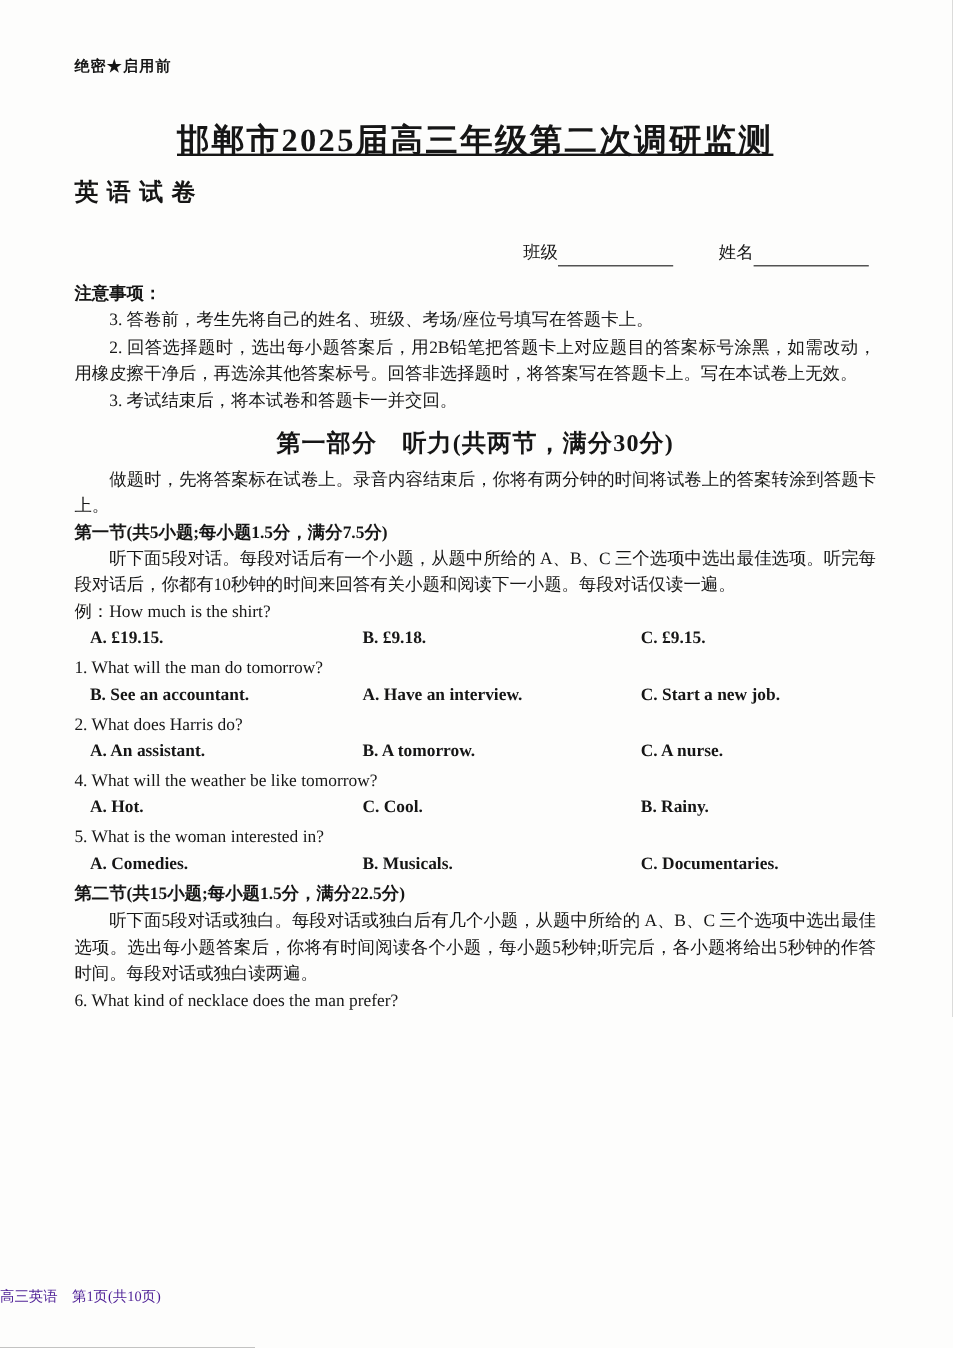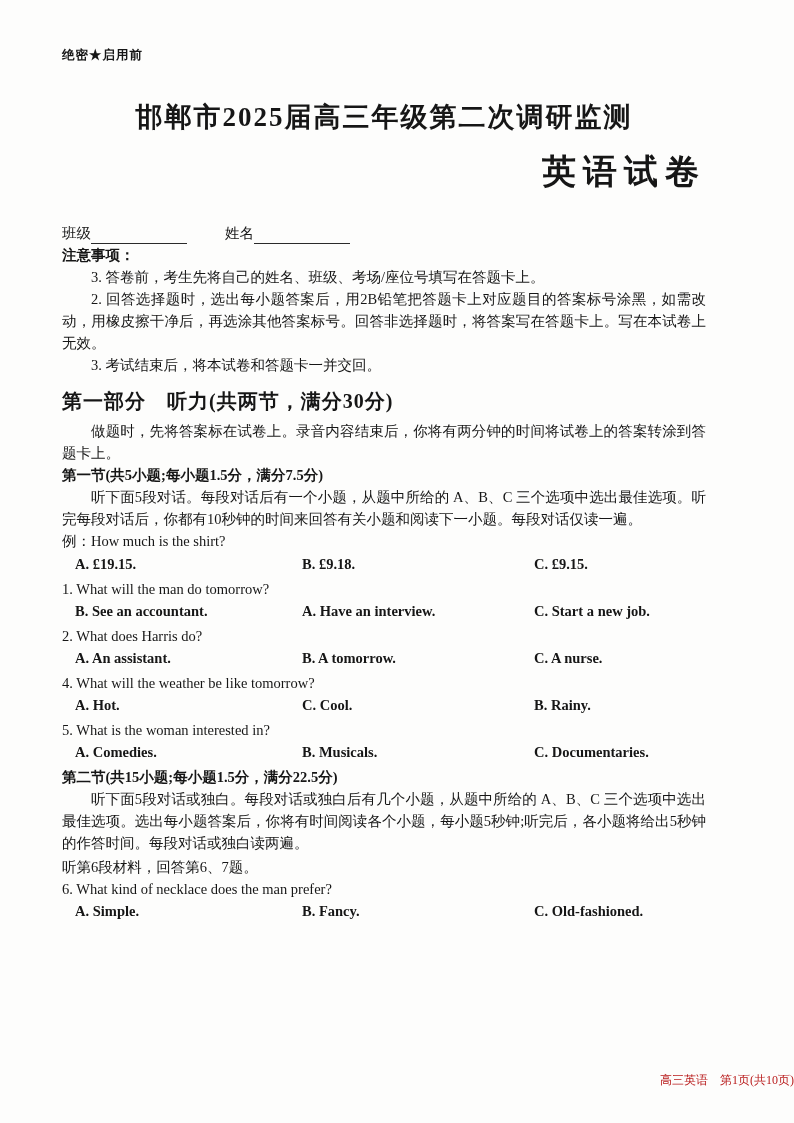--- a/index.html
+++ b/index.html
@@ -1,41 +1,41 @@
 <!DOCTYPE html>
 <html><head>
 <meta charset="utf-8">
 <style>
   * { margin:0; padding:0; box-sizing:border-box; }
   html,body { background:#9a9a9a; }
   .page {
     width:794px; height:1123px; margin:0 auto; position:relative;
     background:#fdfdfc; overflow:hidden;
-    padding:46px 88px 0 62px;
+    padding:46px 64px 0 62px;
     font-family:"Liberation Serif","DejaVu Serif",serif;
     color:#161616; font-size:14.5px; line-height:1.52;
   }
   .classification { font-weight:bold; font-size:12.5px; letter-spacing:1px; margin-bottom:32px; }
-  .title { text-align:center; font-size:27px; font-weight:bold; letter-spacing:2px; margin-bottom:8px; }
-  .subtitle { text-align:right; font-size:34px; font-weight:600; letter-spacing:7px; margin-bottom:24px; }
-  .student-row { display:flex; align-items:flex-end; padding-right:6px; }
+  .title { text-align:center; font-size:27px; font-weight:bold; letter-spacing:2px; margin-bottom:8px;text-decoration:underline; }
+  .subtitle { text-align:left; font-size:20px; font-weight:600; letter-spacing:7px; margin-bottom:24px; }
+  .student-row { display:flex; justify-content:flex-end; align-items:flex-end; margin-bottom:12px; padding-right:6px; }
   .student-row .label { font-size:14.5px; }
   .blank { display:inline-block; width:96px; height:17px; border-bottom:1px solid #2a2a2a; }
   .blank.first { margin-right:38px; }
   .notice-heading { font-weight:bold; }
   .para { text-indent:2em; text-align:justify; }
-  .part-heading { font-size:20px; font-weight:bold; margin:10px 0 4px 0; letter-spacing:1px; }
+  .part-heading { font-size:20px; font-weight:bold; margin:10px 0 4px 0; letter-spacing:1px;text-align:center; }
   .section-heading { font-weight:bold; }
   .q-block { margin-bottom:3px; }
   .q-text { }
   .answer-line { }
   .material-note { margin-top:2px; }
   .options { display:grid; grid-template-columns:227px 232px 1fr; padding-left:13px; }
   .opt { white-space:nowrap;font-weight:bold; }
-  .footer { position:absolute; left:0; bottom:34px; width:100%; text-align:right; font-size:12px; color:#b91c1c; }
+  .footer { position:absolute; left:0; bottom:34px; width:100%; text-align:left; font-size:12px; color:#4c1d95; }
 </style>
 </head>
 <body>
 
 <div class="page">
 
   <div class="classification">绝密★启用前</div>
 
   <div class="title">邯郸市2025届高三年级第二次调研监测</div>
   <div class="subtitle">英语试卷</div>
@@ -100,26 +100,20 @@
     <div class="options">
       <span class="opt">A. Comedies.</span>
       <span class="opt">B. Musicals.</span>
       <span class="opt">C. Documentaries.</span>
     </div>
   </div>
 
   <div class="section-heading">第二节(共15小题;每小题1.5分，满分22.5分)</div>
   <p class="para">听下面5段对话或独白。每段对话或独白后有几个小题，从题中所给的 A、B、C 三个选项中选出最佳选项。选出每小题答案后，你将有时间阅读各个小题，每小题5秒钟;听完后，各小题将给出5秒钟的作答时间。每段对话或独白读两遍。</p>
 
-  <div class="q-text material-note">听第6段材料，回答第6、7题。</div>
 
   <div class="q-block">
     <div class="q-text">6. What kind of necklace does the man prefer?</div>
-    <div class="options">
-      <span class="opt">A. Simple.</span>
-      <span class="opt">B. Fancy.</span>
-      <span class="opt">C. Old-fashioned.</span>
-    </div>
   </div>
 
   <div class="footer">高三英语　第1页(共10页)</div>
 
 </div>
 
 </body></html>

